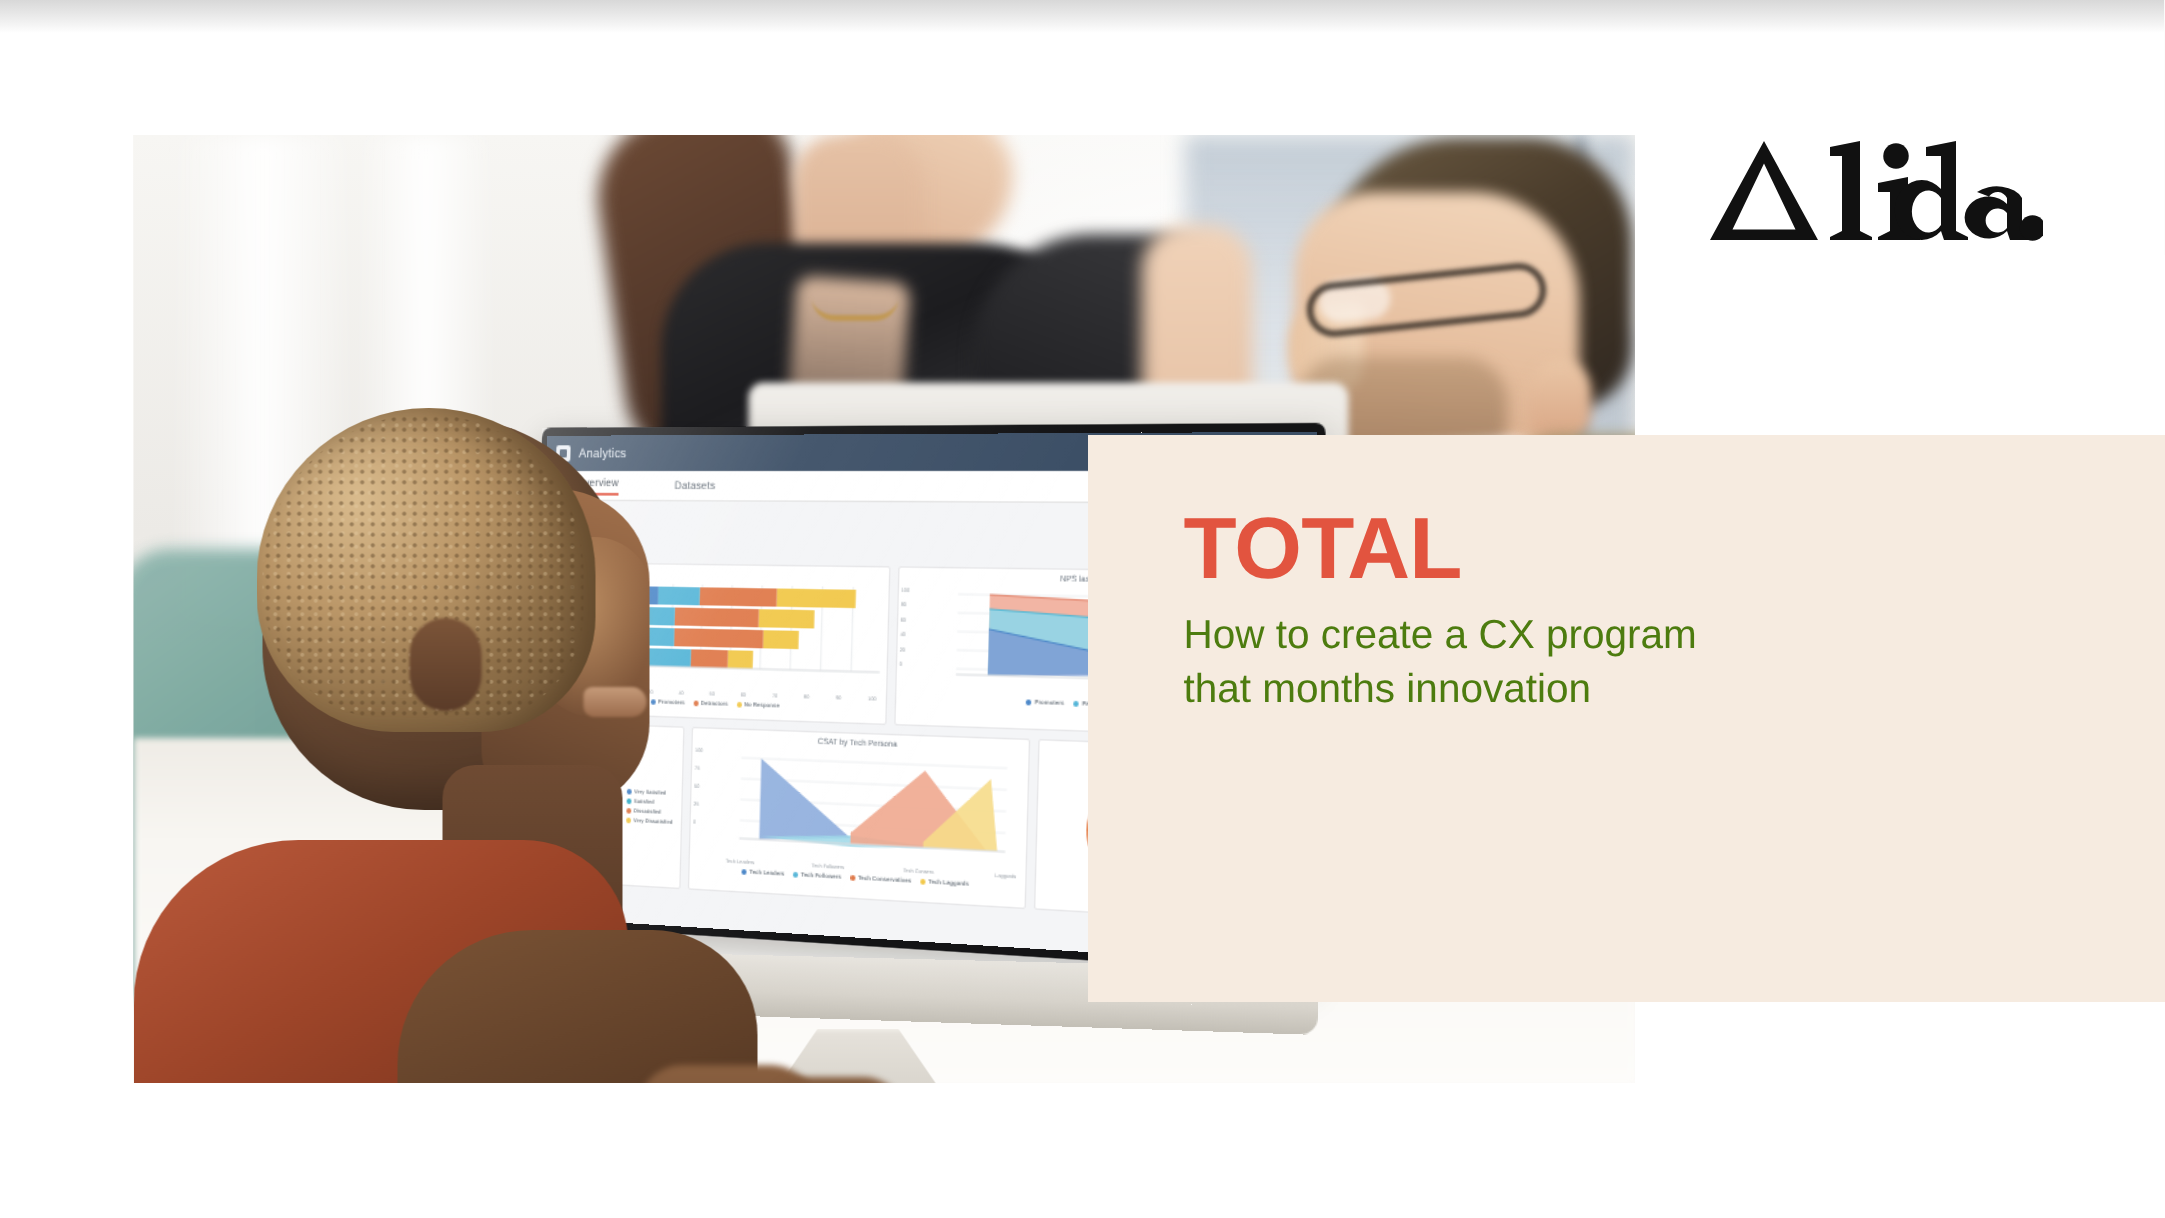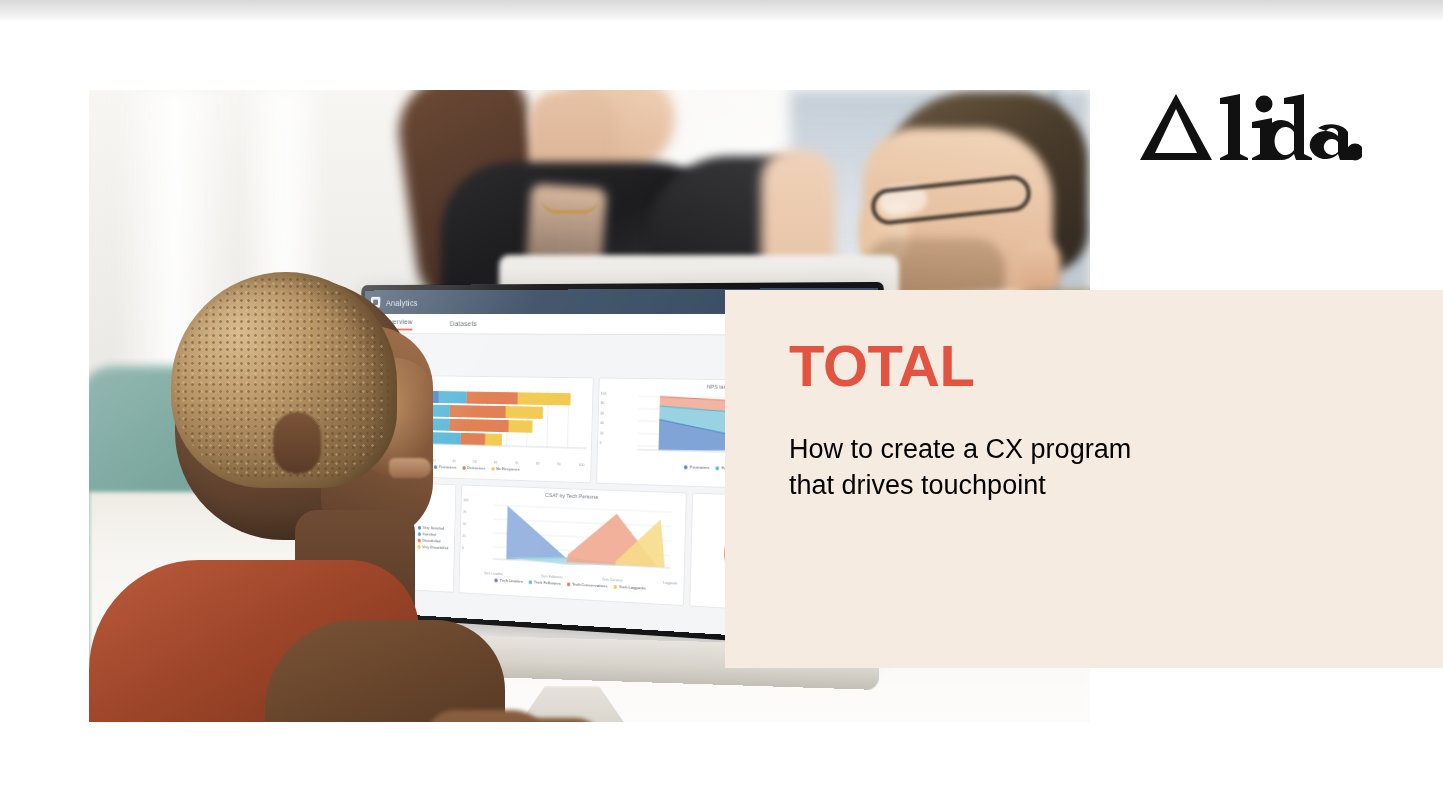--- a/index.html
+++ b/index.html
@@ -418,24 +418,24 @@
     color: #e2543f;
     font-size: 58px;
     line-height: 0.98;
     letter-spacing: -0.5px;
     transform: scaleX(1.0);
     transform-origin: left center;
     white-space: nowrap;
     margin: 0;
   }
   #subtitle {
-    margin-top: 36px;
+    margin-top: 10px;
     font-size: 27px;
     line-height: 1.35;
-    color: #000000;
+    color: #4d7c0f;
     font-weight: 400;
   }
   #subtitle div { white-space: nowrap; }
 
   
   #brand-logo {
     position: absolute;
     left: 1136px; top: 92px;
     width: 226px; height: 72px;
     display: flex; align-items: flex-end;
@@ -780,21 +780,21 @@
     <div class="ph-layer w1-arm"></div>
     <div class="ph-layer hand"></div>
     <div class="ph-layer hand2"></div>
   </div>
 
   <div id="title-panel">
     <div id="title-block">
       <div class="kicker-line">TOTAL</div>
       <div id="subtitle">
         <div>How to create a CX program</div>
-        <div>that drives touchpoint</div>
+        <div>that months innovation</div>
       </div>
     </div>
   </div>
 
   <div id="brand-logo">
     <svg width="226" height="72" viewBox="0 0 226 72">
 
       <path d="M4 68 L40 2 L76 68 Z M40 17 L19 61 L61 61 Z" fill="#111111" fill-rule="evenodd"></path>
 
       <path d="M84 6 L104 2 L104 62 L112 66 L112 68 L84 68 L84 66 L92 62 L92 12 L84 12 Z" fill="#111111"></path>

